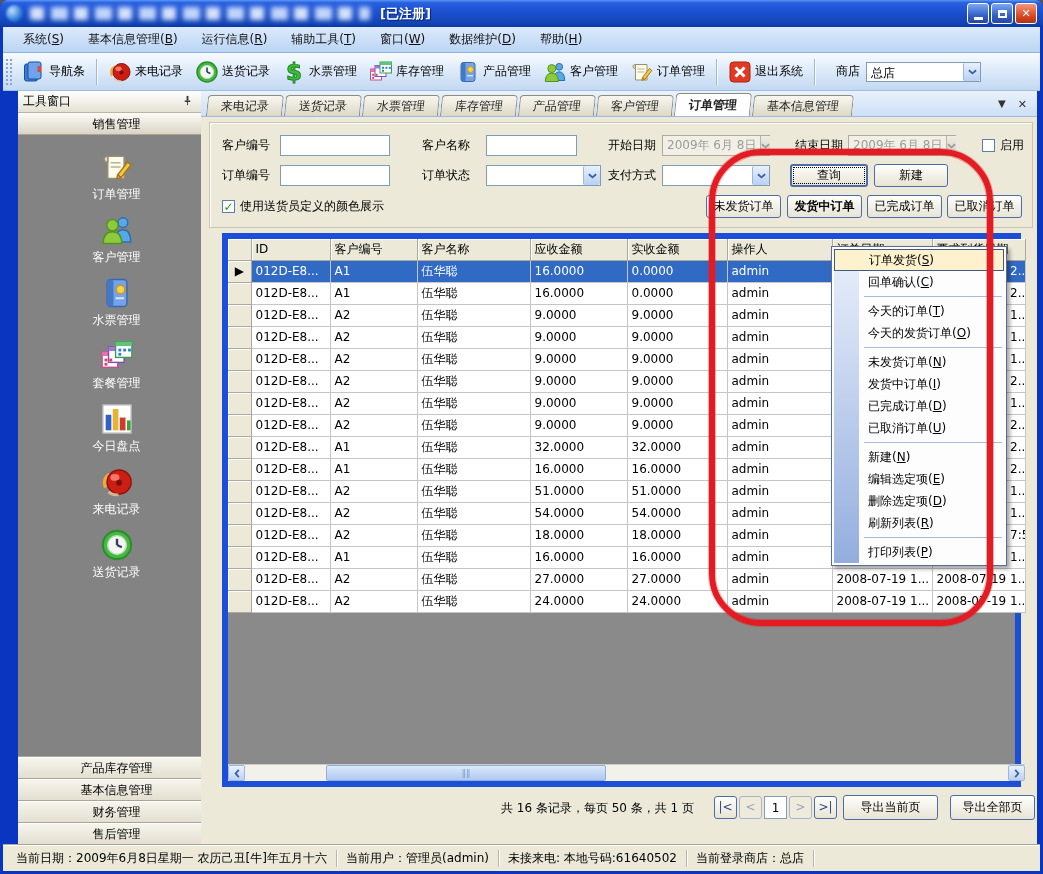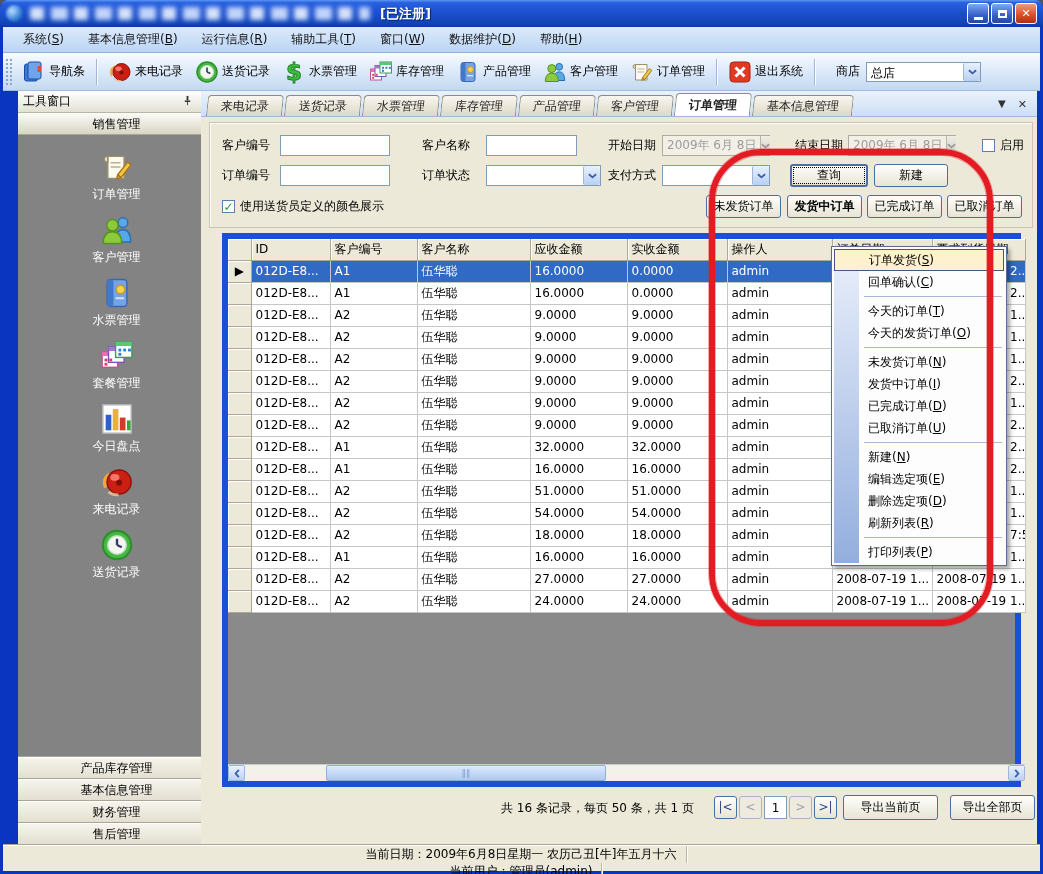--- a/index.html
+++ b/index.html
@@ -118,21 +118,21 @@
   .pgbtn { position:absolute; top:5px; width:23px; height:23px; background:linear-gradient(180deg,#FEFEFB,#E8E4D4);
     border:1px solid #4D6DA8; border-radius:3px; text-align:center; line-height:21px; color:#2B4A8C; cursor:pointer; }
   .pgbtn.dis { border-color:#AAB6C8; color:#9AA4B4; background:#EEEBDD; }
   #page-box { position:absolute; left:563px; top:5px; width:23px; height:23px; border:1px solid #7F9DB9;
     background:#fff; text-align:center; font:inherit; }
   .expbtn { position:absolute; top:4px; height:25px; background:linear-gradient(180deg,#FEFEFB,#E8E4D4);
     border:1px solid #4D6DA8; border-radius:3px; text-align:center; line-height:23px; cursor:pointer; }
 
   
   #statusbar { position:absolute; left:3px; top:845px; width:1037px; height:26px; background:#ECE9D8;
-    border-top:1px solid #fff; box-shadow:0 -1px 0 #A9A695; display:flex; align-items:center; padding:0 4px;flex-direction:column; }
+    border-top:1px solid #fff; box-shadow:0 -1px 0 #A9A695; display:flex; align-items:center; padding:0 4px; }
   .sb-seg { padding:0 9px; border-right:1px solid #B8B5A8; box-shadow:1px 0 0 #fff; color:#000; white-space:nowrap; }
 
   
   #ctxmenu { position:absolute; left:783px; top:246px; width:176px; background:#FDFDFD;
     border:1px solid #5A6B94; box-shadow:3px 3px 4px rgba(0,0,0,.35); z-index:40; padding:2px;margin-left:48px; }
   #ctxmenu:before { content:""; position:absolute; left:2px; top:2px; bottom:2px; width:25px;
     background:linear-gradient(180deg,#EAF0FB,#93AEDE); }
   .cmi { position:relative; height:22px; line-height:22px; padding-left:34px; color:#000; cursor:pointer; }
   .cmi.hl { background:#FDF1CE; border:1px solid #44597F; line-height:20px; }
   .menu-sep { position:relative; height:1px; background:#A9B9DA; margin:3px 2px 3px 30px; }

